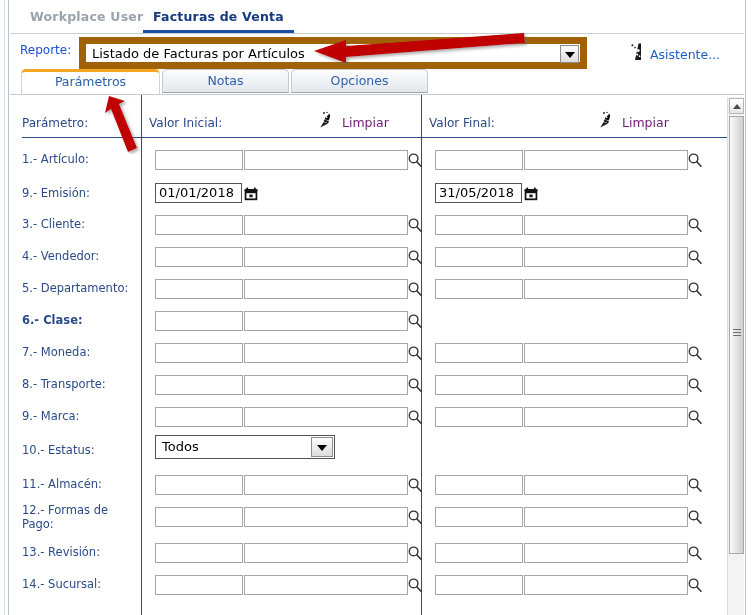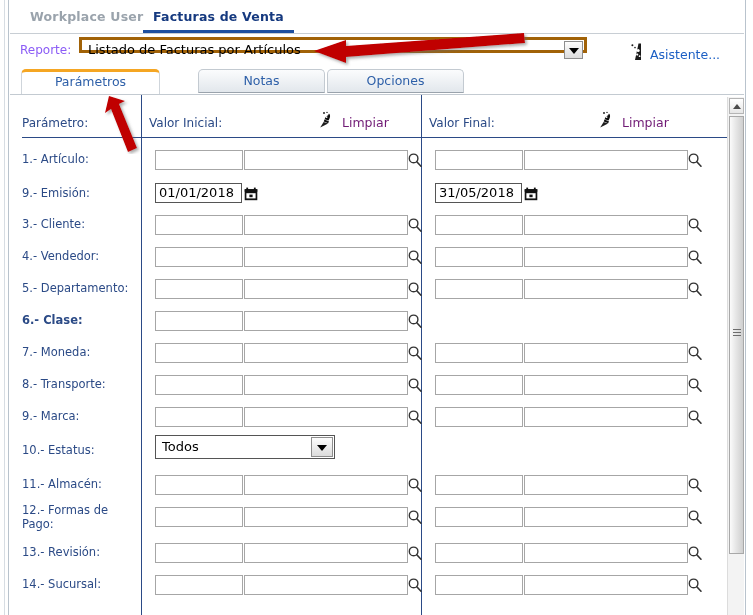--- a/index.html
+++ b/index.html
@@ -56,26 +56,26 @@
     left: 133px; color: #15397f;
     border-bottom: 3px solid #1d4fa0;
   }
 
   
   .report-row {
     position: absolute; left: 10px; top: 34px; right: 9px; height: 33px;
   }
   .report-label {
     position: absolute; left: 10px; top: 9px;
-    font-size: 12px; color: #8b5cf6;
+    font-size: 12px; color: #1d4ed8;
   }
   .combo-report {
     position: absolute; left: 69px; top: 3px;
-    width: 508px; height: 16px;
-    border: 3px solid #a16207;
+    width: 508px; height: 32px;
+    border: 7px solid #a16207;
     background: #ffffff;
     box-sizing: border-box;
   }
   .combo-report .val {
     position: absolute; left: 6px; top: 2px;
     font-size: 13px; color: #000000;
     font-family: "DejaVu Sans", sans-serif;
   }
   .combo-btn {
     position: absolute; right: 1px; top: 1px;
@@ -121,21 +121,20 @@
     border: 1px solid #cfd5db;
     border-top: 3px solid #f5a623;
     border-bottom: none;
     line-height: 20px;
     height: 26px;
   }
   .ptab.inactive {
     background: linear-gradient(#fbfcfd, #e2e7ec);
     border: 1px solid #c3cad1;
     border-bottom: 1px solid #9aa3ac;
-    margin-left: 36px;
   }
   .ptab.t-notas { left: 152px; width: 127px; }
   .ptab.t-opciones { left: 281px; width: 137px; }
 
   
   .content {
     position: absolute; left: 10px; top: 94px; right: 9px; bottom: 0;
     background: #ffffff;
     border-top: 1px solid #c3cad1;
     box-sizing: border-box;

